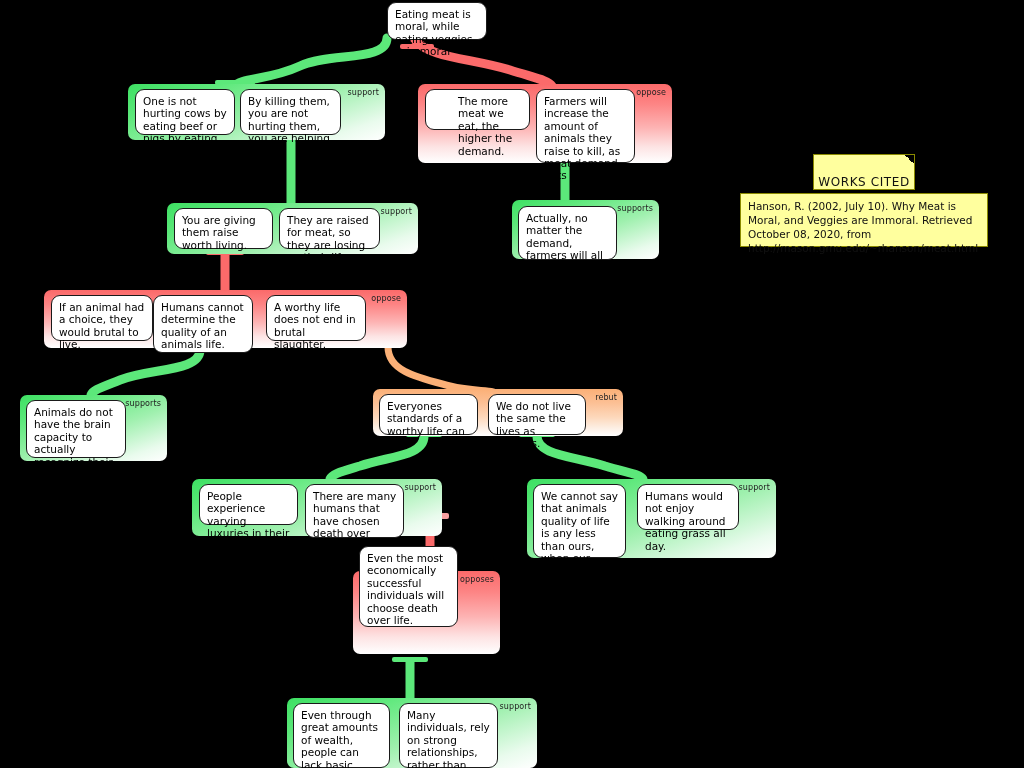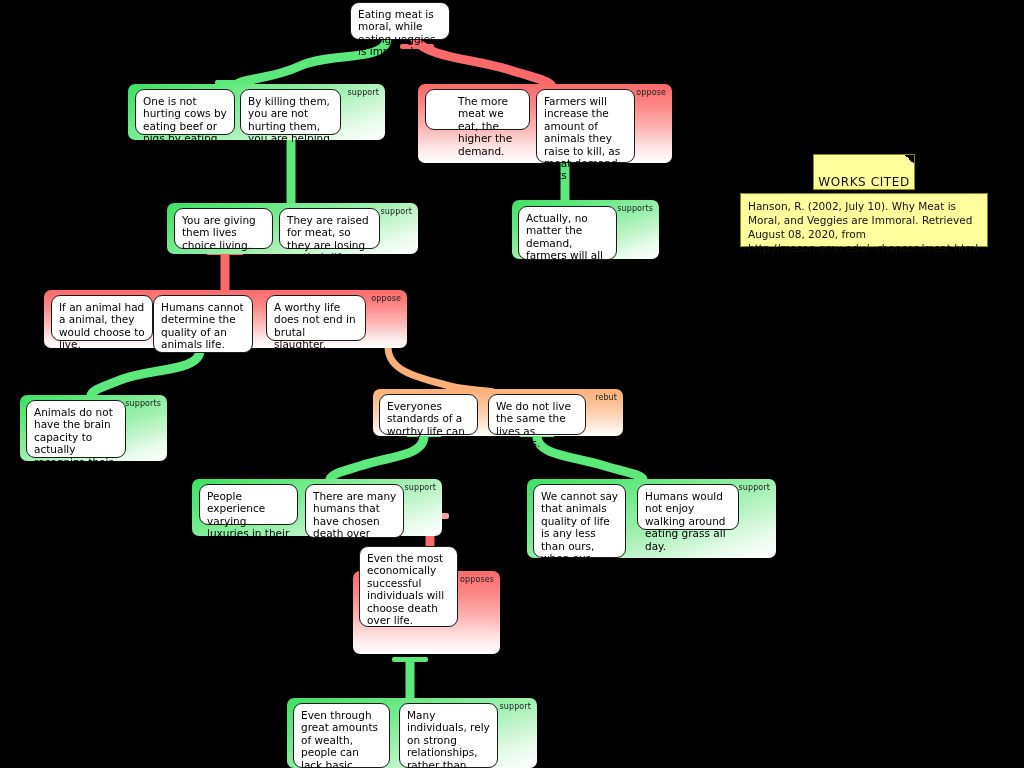--- a/index.html
+++ b/index.html
@@ -28,21 +28,21 @@
     font-family:"DejaVu Sans", sans-serif;letter-spacing:.1px;white-space:nowrap;
   }
 
   
   .node{
     position:absolute;background:#fff;border:1.3px solid #1a1a1a;border-radius:9px;
     box-sizing:border-box;padding:5px 6px 4px 7px;
     font-size:10.5px;line-height:12.4px;color:#000;
     font-family:"DejaVu Sans", sans-serif;
   }
-  .node.root{border-radius:9px;}
+  .node.root{border-radius:9px;margin-left:37px;}
 
   
   .wc-title{
     position:absolute;background:#ffff9e;border:1px solid #8a8a00;
     box-sizing:border-box;display:flex;align-items:flex-end;justify-content:center;
     font-size:12px;letter-spacing:.6px;color:#111;font-family:"DejaVu Sans", sans-serif;
   }
   .wc-fold{
     position:absolute;right:0;top:0;width:9px;height:9px;
     background:linear-gradient(225deg,#000 0 50%,transparent 50% 100%);
@@ -115,38 +115,38 @@
     <span>The more meat we eat, the higher the demand.</span>
   </div>
   <div class="node" style="left:536px;top:89px;width:99px;height:74px;">
     <span>Farmers will increase the amount of animals they raise to kill, as meat demand gets higher.</span>
   </div>
 
   <div class="group support" style="left:167px;top:203px;width:251px;height:51px;">
     <span class="group-label">support</span>
   </div>
   <div class="node" style="left:174px;top:208px;width:99px;height:41px;">
-    <span>You are giving them lives choice living.</span>
+    <span>You are giving them raise worth living.</span>
   </div>
   <div class="node" style="left:279px;top:208px;width:101px;height:41px;">
     <span>They are raised for meat, so they are losing on their life.</span>
   </div>
 
   <div class="group support" style="left:512px;top:200px;width:147px;height:59px;">
     <span class="group-label">supports</span>
   </div>
   <div class="node" style="left:518px;top:206px;width:99px;height:54px;">
     <span>Actually, no matter the demand, farmers will all grown animals.</span>
   </div>
 
   <div class="group oppose" style="left:44px;top:290px;width:363px;height:58px;">
     <span class="group-label">oppose</span>
   </div>
   <div class="node" style="left:51px;top:295px;width:102px;height:46px;">
-    <span>If an animal had a animal, they would choose to live.</span>
+    <span>If an animal had a choice, they would brutal to live.</span>
   </div>
   <div class="node" style="left:153px;top:295px;width:100px;height:58px;">
     <span>Humans cannot determine the quality of an animals life.</span>
   </div>
   <div class="node" style="left:266px;top:295px;width:100px;height:46px;">
     <span>A worthy life does not end in brutal slaughter.</span>
   </div>
 
   <div class="group support" style="left:20px;top:395px;width:147px;height:66px;">
     <span class="group-label">supports</span>
@@ -200,16 +200,16 @@
   </div>
   <div class="node" style="left:399px;top:703px;width:99px;height:65px;">
     <span>Many individuals, rely on strong relationships, rather than economic stability.</span>
   </div>
 
   <div class="wc-title" style="left:813px;top:154px;width:102px;height:36px;">
     <span>WORKS CITED</span>
     <span class="wc-fold"></span>
   </div>
   <div class="wc-body" style="left:740px;top:193px;width:248px;height:54px;">
-    <span>Hanson, R. (2002, July 10). Why Meat is Moral, and Veggies are Immoral. Retrieved August 08, 2020, from http://mason.gmu.edu/~rhanson/meat.html</span>
+    <span>Hanson, R. (2002, July 10). Why Meat is Moral, and Veggies are Immoral. Retrieved October 08, 2020, from http://mason.gmu.edu/~rhanson/meat.html</span>
   </div>
 
 </div>
 
 </body></html>

